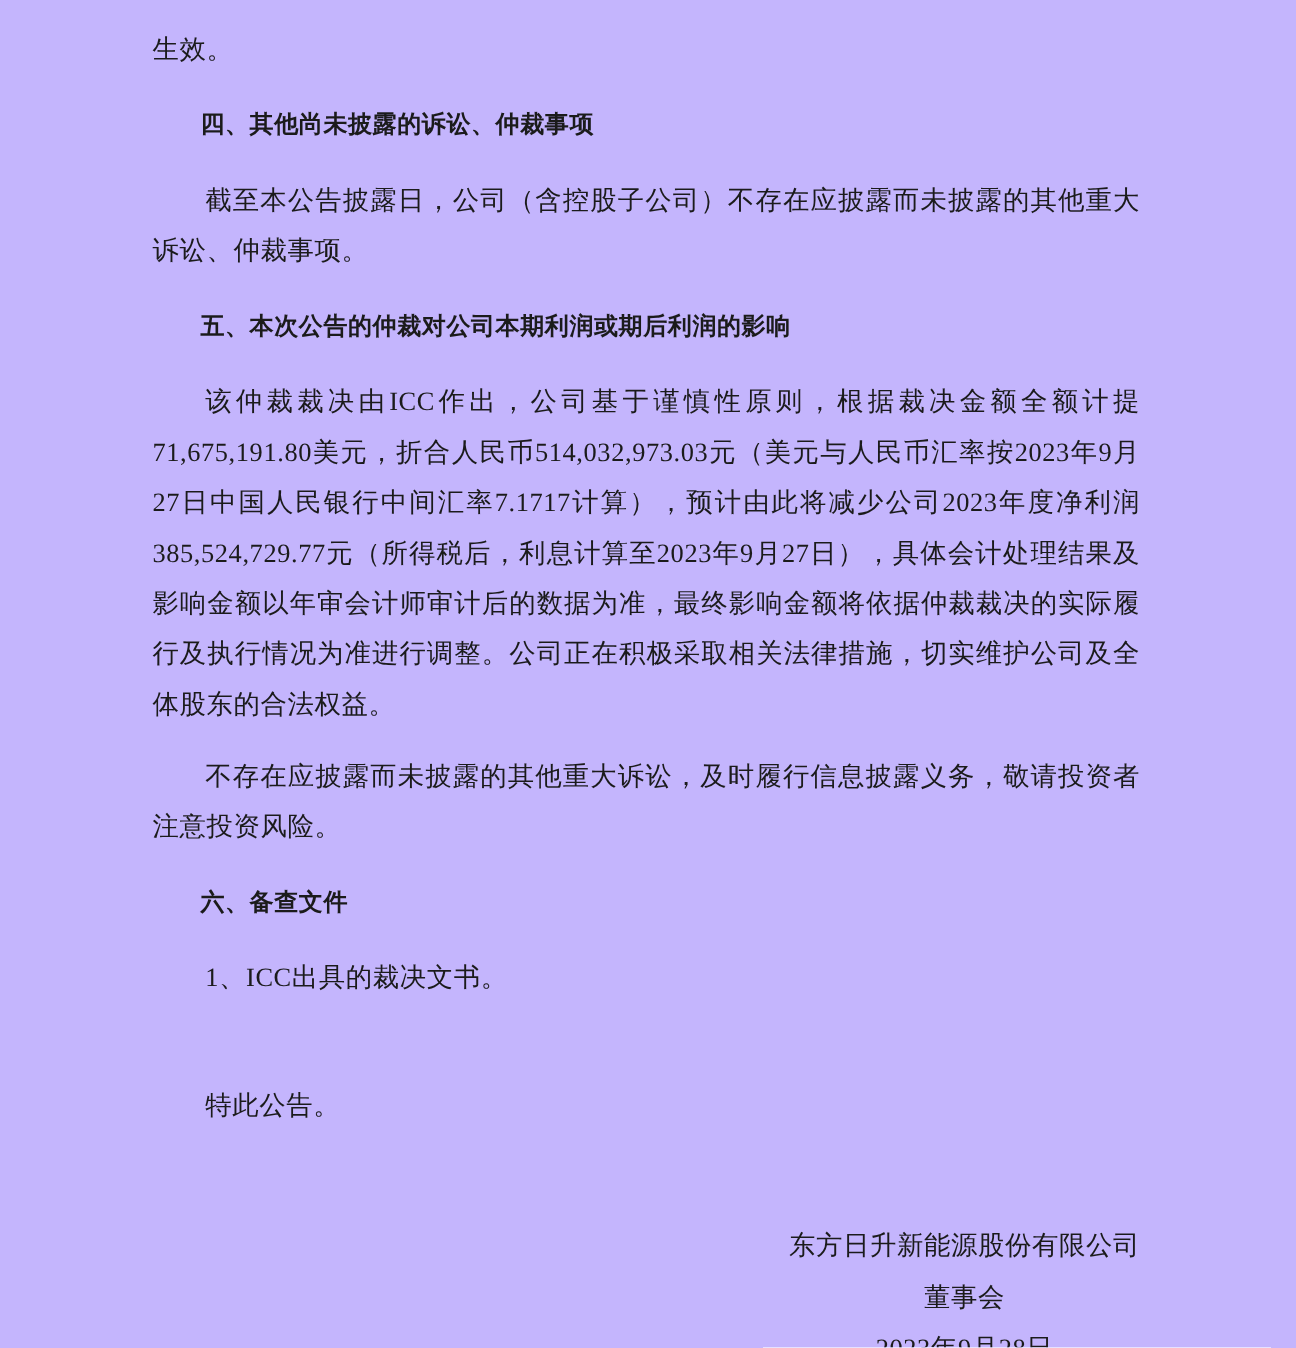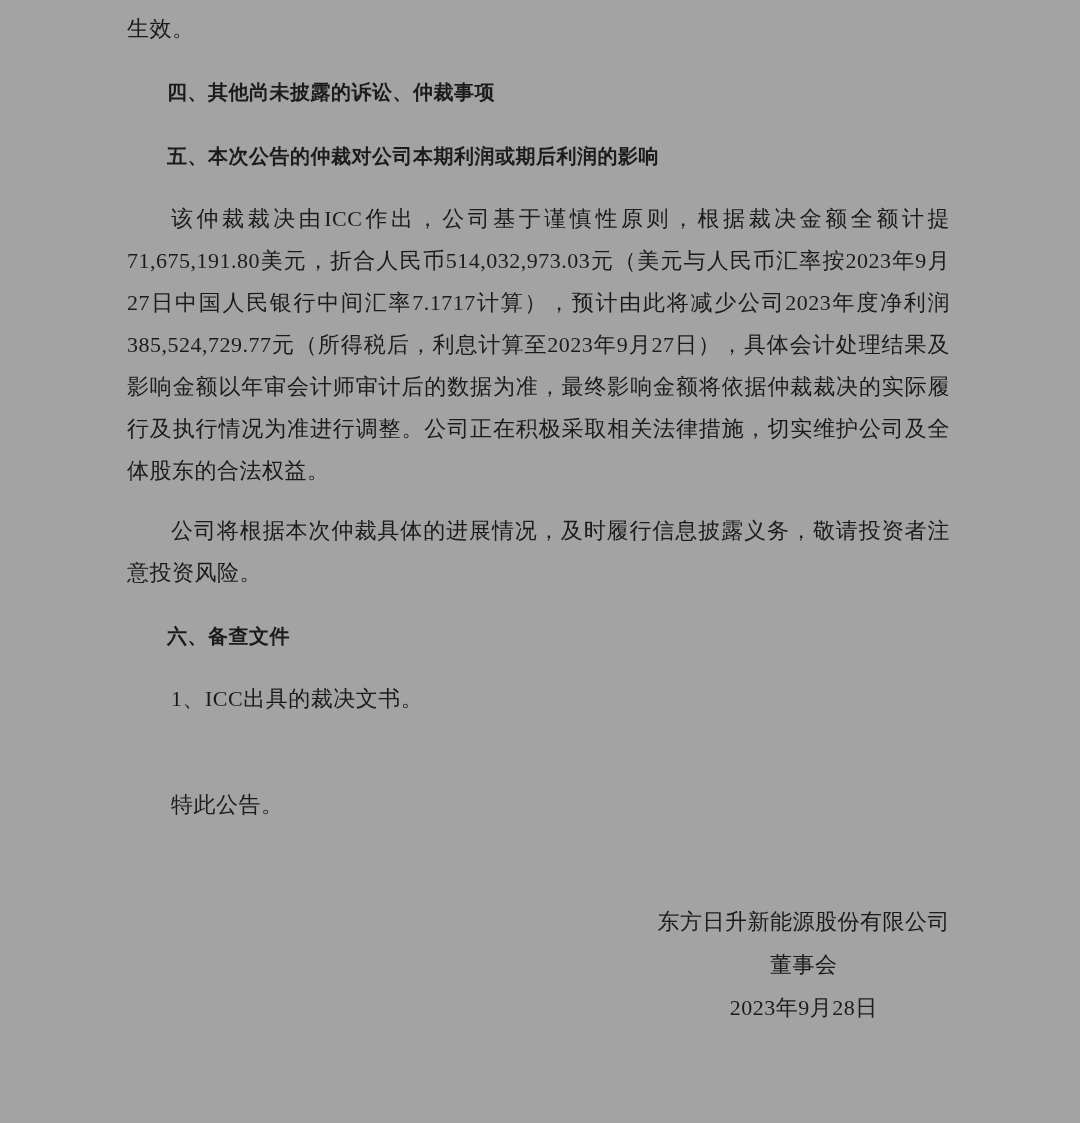--- a/index.html
+++ b/index.html
@@ -5,23 +5,23 @@
   html, body {
     margin: 0;
     padding: 0;
     background: #ffffff;
   }
   .page {
     position: relative;
     width: 1080px;
     height: 1123px;
     margin: 0 auto;
-    background: #a3a3a3;
+    background: #c4b5fd;
     box-sizing: border-box;
-    padding: 8px 130px 0 127px;
+    padding: 20px 130px 0 127px;
     font-family: "Liberation Serif", "DejaVu Serif", serif;
     font-size: 22px;
     color: #1b1b1b;
     overflow: hidden;
   }
   .body-par {
     line-height: 42px;
     text-align: justify;
     text-indent: 2em;
     margin: 18px 0;
@@ -61,26 +61,27 @@
 </style>
 </head>
 <body>
 
 <div class="page">
 
   <p class="body-par continuation">生效。</p>
 
   <h2 class="sec-heading">四、其他尚未披露的诉讼、仲裁事项</h2>
 
+  <p class="body-par">截至本公告披露日，公司（含控股子公司）不存在应披露而未披露的其他重大诉讼、仲裁事项。</p>
 
   <h2 class="sec-heading">五、本次公告的仲裁对公司本期利润或期后利润的影响</h2>
 
   <p class="body-par">该仲裁裁决由ICC作出，公司基于谨慎性原则，根据裁决金额全额计提71,675,191.80美元，折合人民币514,032,973.03元（美元与人民币汇率按2023年9月27日中国人民银行中间汇率7.1717计算），预计由此将减少公司2023年度净利润385,524,729.77元（所得税后，利息计算至2023年9月27日），具体会计处理结果及影响金额以年审会计师审计后的数据为准，最终影响金额将依据仲裁裁决的实际履行及执行情况为准进行调整。公司正在积极采取相关法律措施，切实维护公司及全体股东的合法权益。</p>
 
-  <p class="body-par">公司将根据本次仲裁具体的进展情况，及时履行信息披露义务，敬请投资者注意投资风险。</p>
+  <p class="body-par">不存在应披露而未披露的其他重大诉讼，及时履行信息披露义务，敬请投资者注意投资风险。</p>
 
   <h2 class="sec-heading">六、备查文件</h2>
 
   <p class="body-par">1、ICC出具的裁决文书。</p>
 
   <p class="body-par closing">特此公告。</p>
 
   <div class="signature">
     <div class="line">东方日升新能源股份有限公司</div>
     <div class="line">董事会</div>

